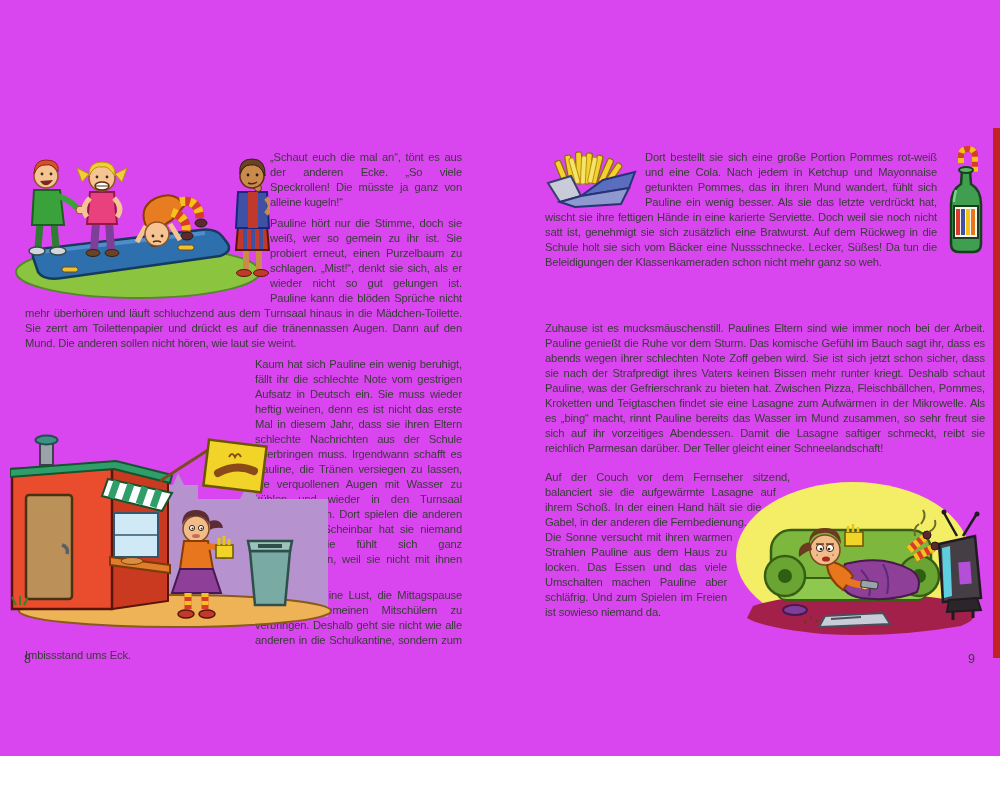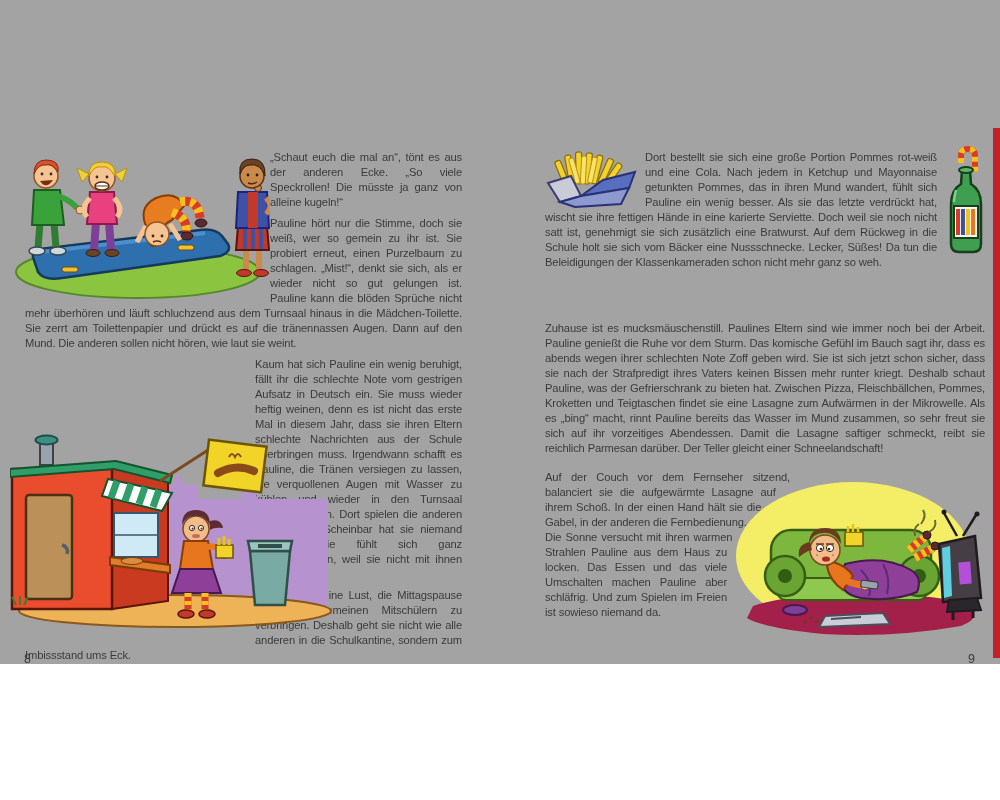--- a/index.html
+++ b/index.html
@@ -1,17 +1,17 @@
 <!DOCTYPE html>
 <html lang="de"><head>
 <meta charset="utf-8">
 <style>
   html,body{margin:0;padding:0;background:#ffffff;}
   body{width:1000px;height:800px;font-family:"Liberation Sans",sans-serif;}
-  .canvas{position:relative;width:1000px;height:664px;background:#a3a3a3;overflow:hidden;}
+  .canvas{position:relative;width:1000px;height:756px;background:#d946ef;overflow:hidden;}
 
   .page-text{
     position:absolute;
     font-size:11.2px;
     line-height:15px;
     letter-spacing:-0.15px;
     color:#3b3b3b;
     text-align:justify;
     hyphens:auto;-webkit-hyphens:auto;
     overflow-wrap:break-word;

